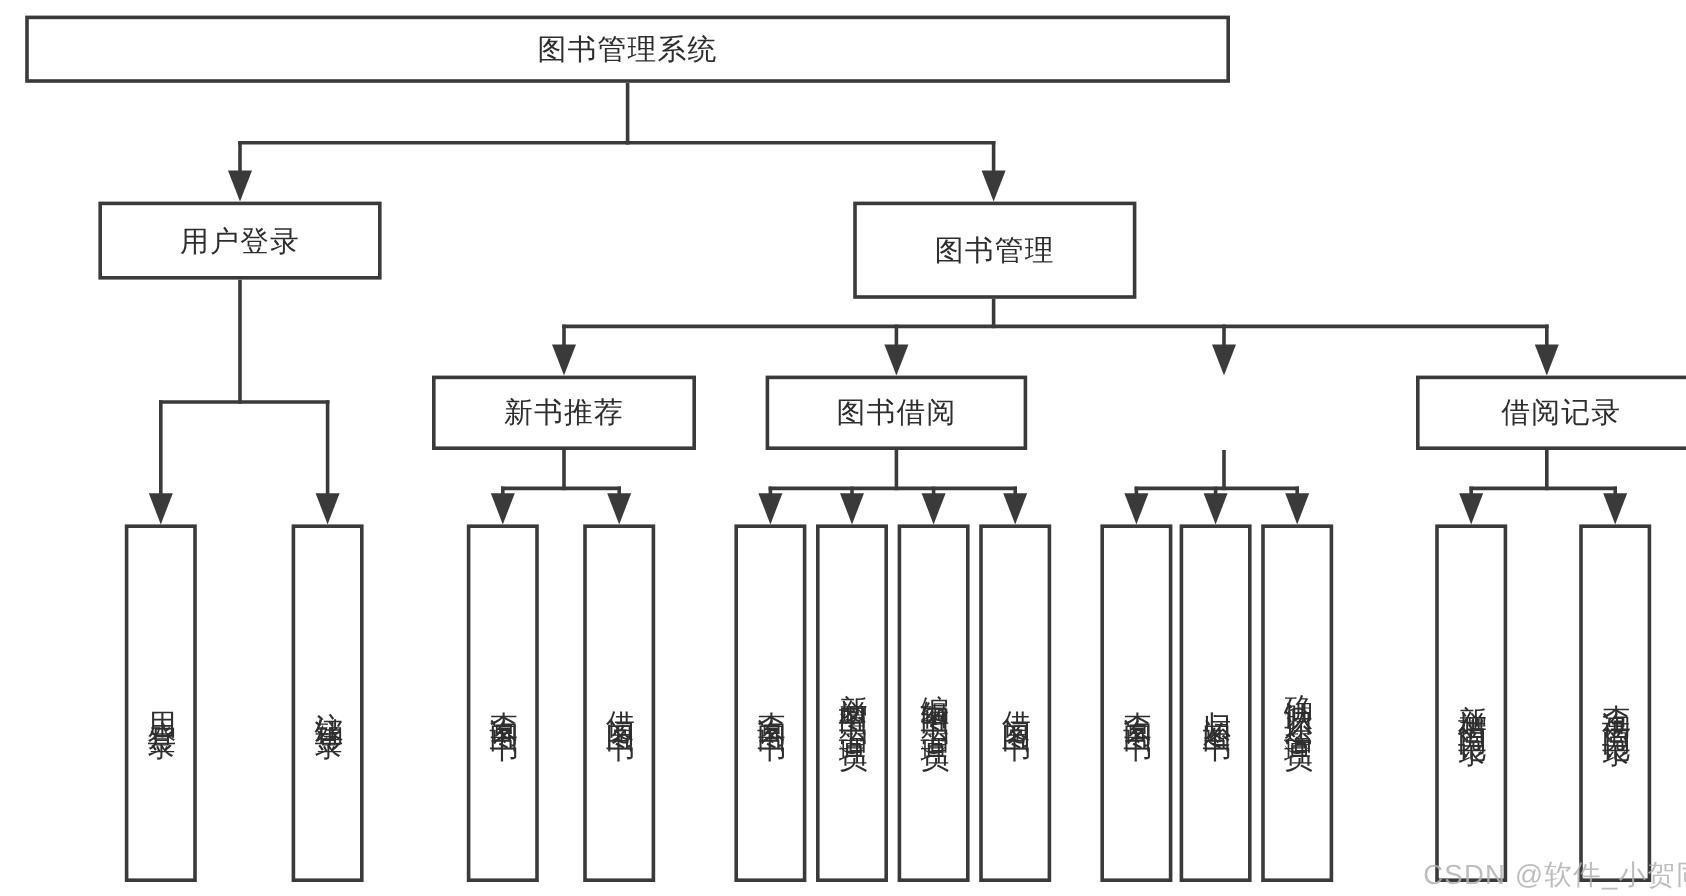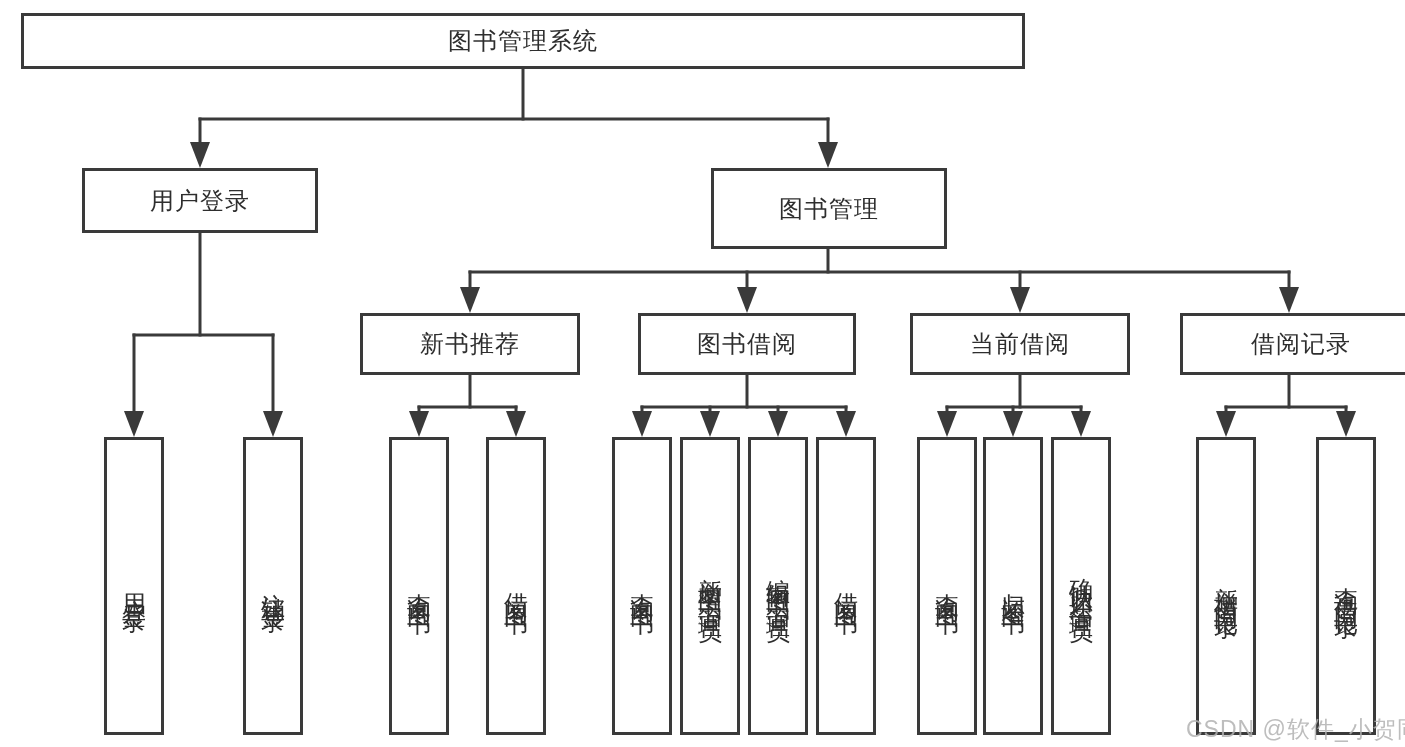--- a/index.html
+++ b/index.html
@@ -158,21 +158,20 @@
     </g>
   </svg>
 
   <div class="node h-root">图书管理系统</div>
 
   <div class="node l2-a">用户登录</div>
   <div class="node l2-b">图书管理</div>
 
   <div class="node l3 l3-1">图书借阅</div>
   <div class="node l3 l3-0">新书推荐</div>
-  <div class="node l3 l3-2">当前借阅</div>
   <div class="node l3 l3-3">借阅记录</div>
 
   <div class="node leaf leaf-0">用户登录</div>
   <div class="node leaf leaf-1">注销登录</div>
   <div class="node leaf leaf-2">查询图书</div>
   <div class="node leaf leaf-3">借阅图书</div>
   <div class="node leaf leaf-4">查询图书</div>
   <div class="node leaf leaf-5">新增图书（管理员）</div>
   <div class="node leaf leaf-6">编辑图书（管理员）</div>
   <div class="node leaf leaf-7">借阅图书</div>

